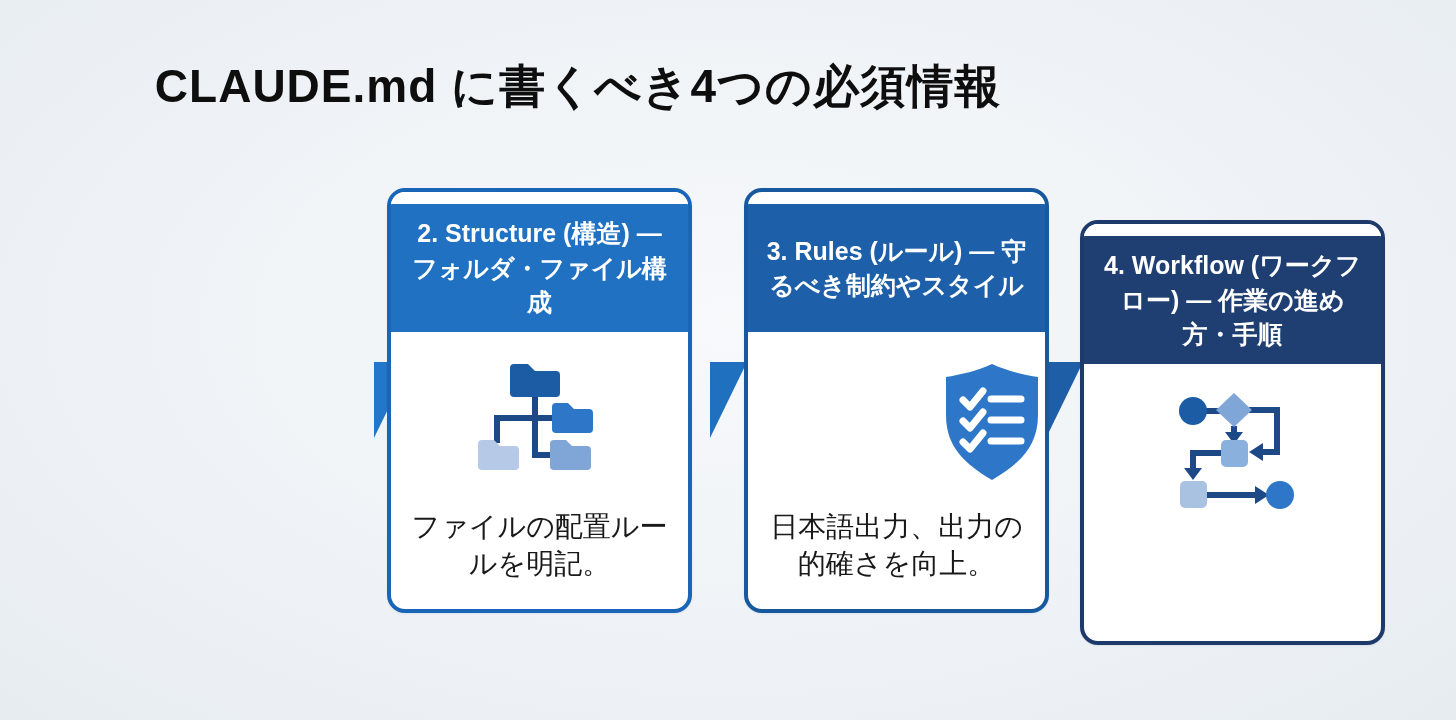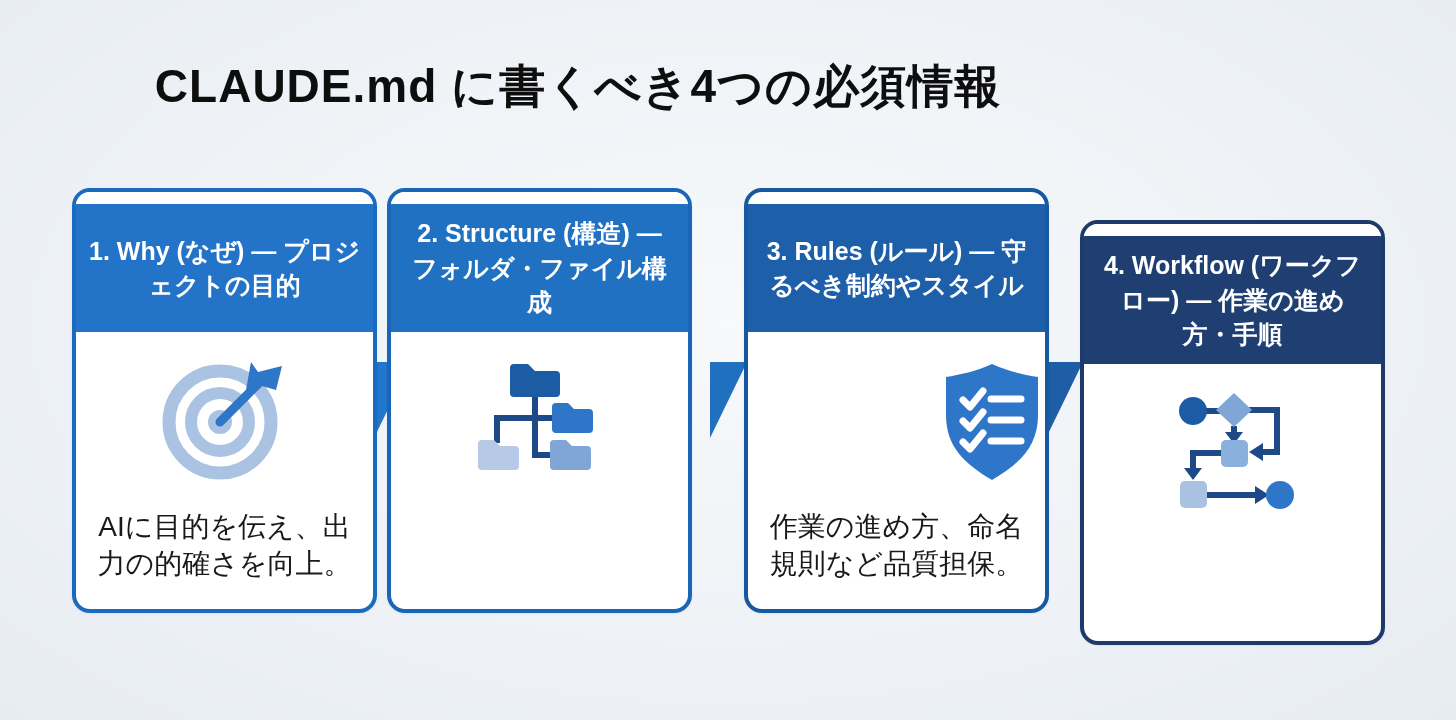--- a/index.html
+++ b/index.html
@@ -71,66 +71,53 @@
 
   svg { display: block; }
 </style>
 </head>
 <body>
 
 <div class="canvas">
 
   <h1 class="title" style="color: rgb(14, 14, 14);">CLAUDE.md に書くべき4つの必須情報</h1>
 
-  <section class="card card-1" style="--hd: #2374c8; --bd: #1a6abf;">
-    <div class="card-top-strip"></div>
-    <header class="card-header">1. Why (なぜ) — プロジェクトの目的</header>
-    <div class="card-icon">
-      <svg width="142" height="142" viewBox="0 0 142 142" aria-hidden="true">
-        <circle cx="66" cy="72" r="51" fill="none" stroke="var(--ring)" stroke-width="13"></circle>
-        <circle cx="66" cy="72" r="29" fill="none" stroke="var(--ring)" stroke-width="12"></circle>
-        <circle cx="66" cy="72" r="12" fill="var(--ring)"></circle>
-        <line x1="66" y1="72" x2="106" y2="32" stroke="var(--bright)" stroke-width="9" stroke-linecap="round"></line>
-        <polygon points="92,40 97,12 104,22 128,16 122,40 108,36" fill="var(--bright)"></polygon>
-      </svg>
-    </div>
-    <p class="card-desc">AIに目的を伝え、出力の的確さを向上。</p>
-  </section>
 
   <section class="card card-2" style="--hd: #2171c2; --bd: #1966b8;">
     <div class="card-top-strip"></div>
     <header class="card-header">2. Structure (構造) — フォルダ・ファイル構成</header>
     <div class="card-icon">
       <svg width="150" height="132" viewBox="0 0 150 132" aria-hidden="true">
         <path d="M70 40 V100 H88" fill="none" stroke="var(--line)" stroke-width="6"></path>
         <path d="M70 63 H32 V88" fill="none" stroke="var(--line)" stroke-width="6"></path>
         <path d="M70 63 H90" fill="none" stroke="var(--line)" stroke-width="6"></path>
         <path d="M45 13 a4 4 0 0 1 4 -4 h14 l7 7 h21 a4 4 0 0 1 4 4 v18 a4 4 0 0 1 -4 4 h-42 a4 4 0 0 1 -4 -4 Z" fill="var(--dark)"></path>
         <path d="M87 52 a4 4 0 0 1 4 -4 h12 l6 6 h15 a4 4 0 0 1 4 4 v16 a4 4 0 0 1 -4 4 h-33 a4 4 0 0 1 -4 -4 Z" fill="var(--bright)"></path>
         <path d="M13 89 a4 4 0 0 1 4 -4 h12 l6 6 h15 a4 4 0 0 1 4 4 v16 a4 4 0 0 1 -4 4 h-33 a4 4 0 0 1 -4 -4 Z" fill="var(--lightest)"></path>
         <path d="M85 89 a4 4 0 0 1 4 -4 h12 l6 6 h15 a4 4 0 0 1 4 4 v16 a4 4 0 0 1 -4 4 h-33 a4 4 0 0 1 -4 -4 Z" fill="var(--mid)"></path>
       </svg>
     </div>
+    <p class="card-desc">ファイルの配置ルールを明記。</p>
   </section>
 
   <section class="card card-3" style="--hd: #1d5fa8; --bd: #17599f;">
     <div class="card-top-strip"></div>
     <header class="card-header">3. Rules (ルール) — 守るべき制約やスタイル</header>
     <div class="card-icon">
       <svg width="106" height="124" viewBox="0 0 106 124" aria-hidden="true">
         <path d="M53 5 C68 12 86 16 99 18 V56 C99 88 80 105 53 121 C26 105 7 88 7 56 V18 C20 16 38 12 53 5 Z" fill="var(--bright)"></path>
         <polyline points="24,41 31,48 44,32" fill="none" stroke="#ffffff" stroke-width="7" stroke-linecap="round" stroke-linejoin="round"></polyline>
         <line x1="52" y1="40" x2="82" y2="40" stroke="#ffffff" stroke-width="7" stroke-linecap="round"></line>
         <polyline points="24,62 31,69 44,53" fill="none" stroke="#ffffff" stroke-width="7" stroke-linecap="round" stroke-linejoin="round"></polyline>
         <line x1="52" y1="61" x2="82" y2="61" stroke="#ffffff" stroke-width="7" stroke-linecap="round"></line>
         <polyline points="24,83 31,90 44,74" fill="none" stroke="#ffffff" stroke-width="7" stroke-linecap="round" stroke-linejoin="round"></polyline>
         <line x1="52" y1="82" x2="82" y2="82" stroke="#ffffff" stroke-width="7" stroke-linecap="round"></line>
       </svg>
     </div>
-    <p class="card-desc">作業の進め方、命名規則など品質担保。</p>
+    <p class="card-desc">日本語出力、出力の的確さを向上。</p>
   </section>
 
   <section class="card card-4" style="--hd: #1f3f72; --bd: #1d3a6b;">
     <div class="card-top-strip"></div>
     <header class="card-header">4. Workflow (ワークフロー) — 作業の進め方・手順</header>
     <div class="card-icon">
       <svg width="160" height="134" viewBox="0 0 160 134" aria-hidden="true">
         <path d="M40 25 H81" fill="none" stroke="var(--line)" stroke-width="6"></path>
         <path d="M95 24 H124 V66 H104" fill="none" stroke="var(--line)" stroke-width="6"></path>
         <polygon points="96,66 110,57 110,75" fill="var(--line)"></polygon>

